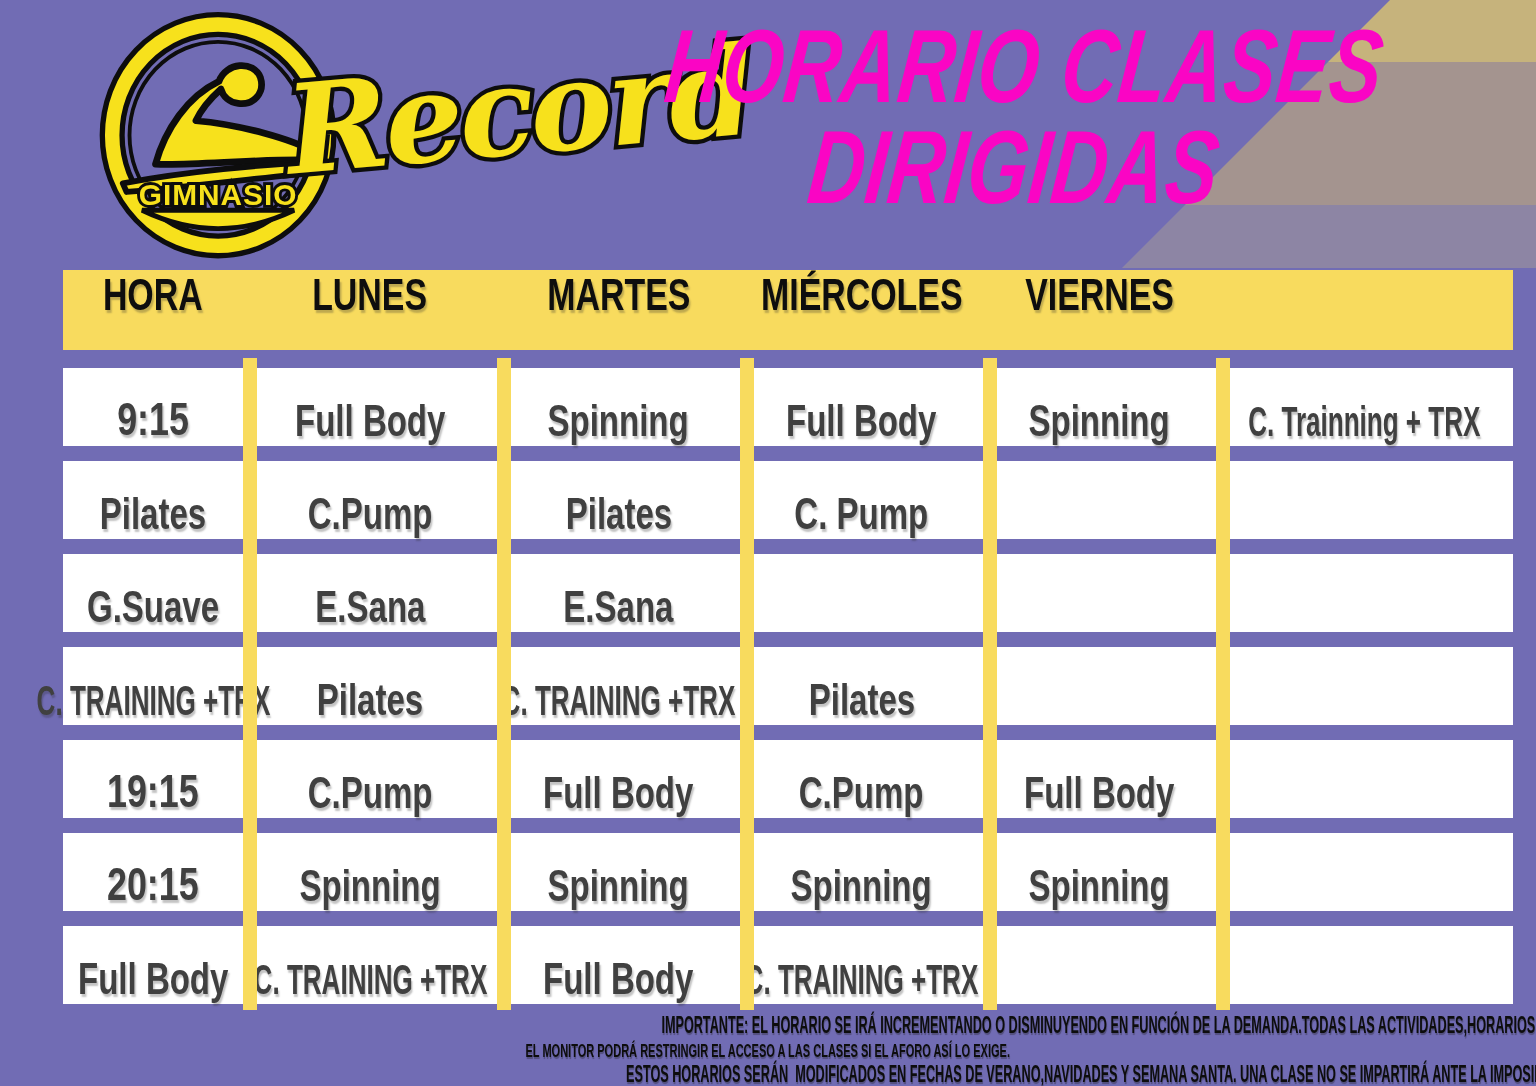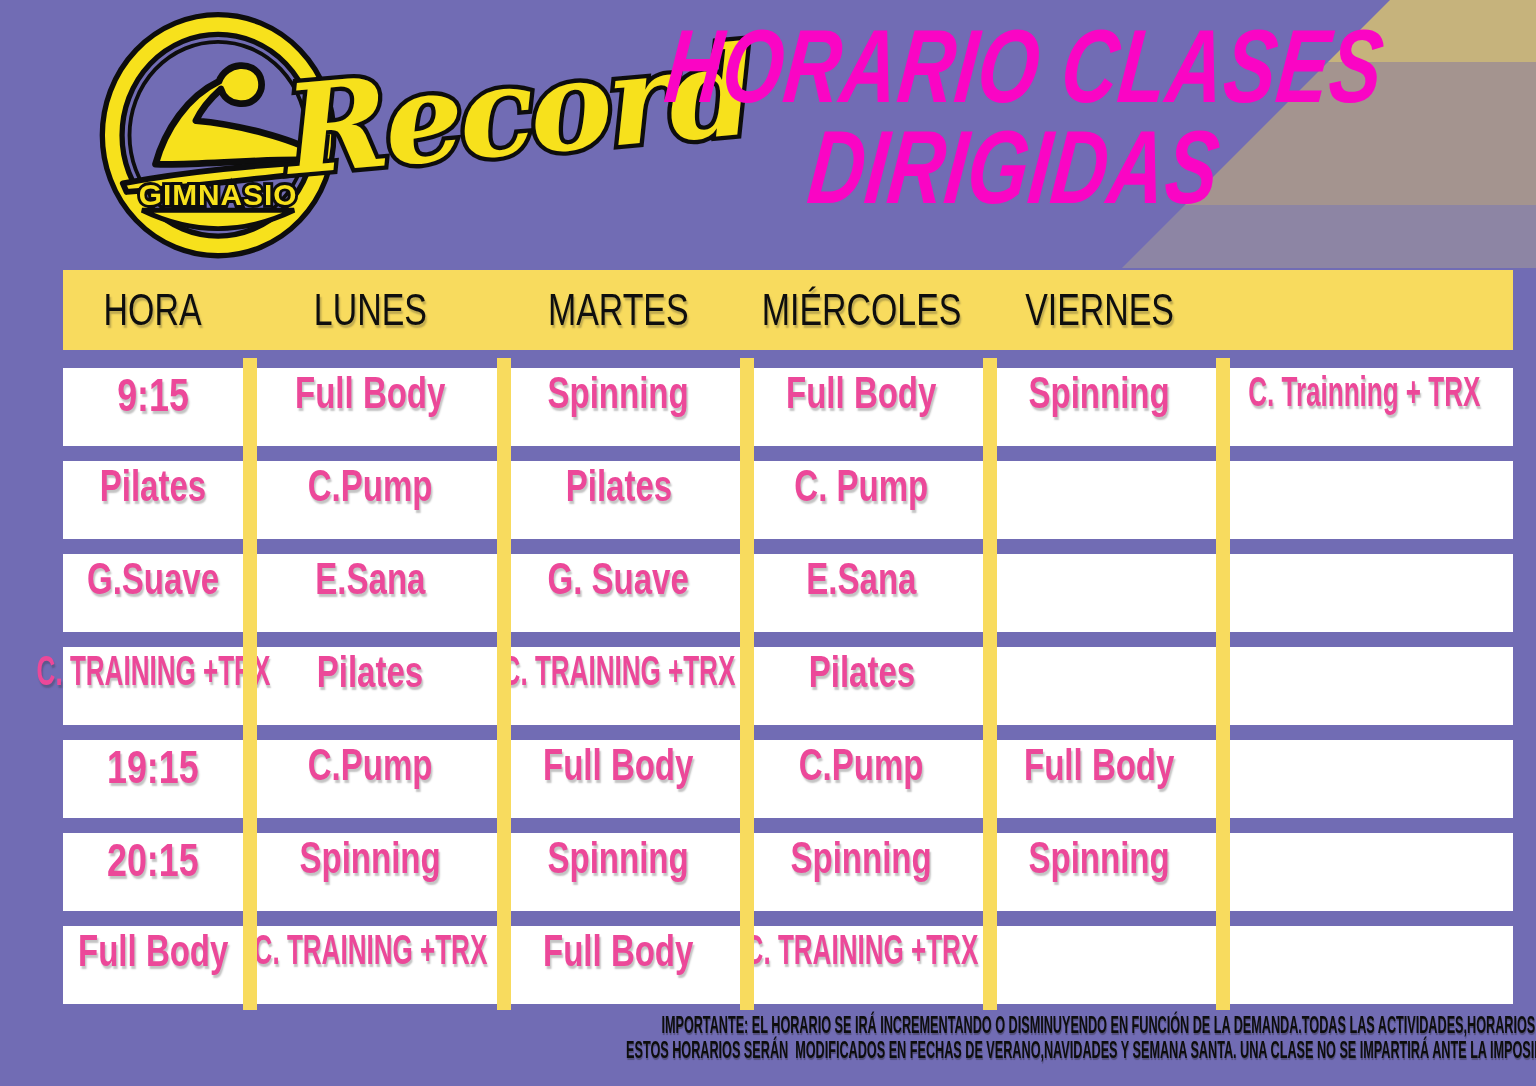--- a/index.html
+++ b/index.html
@@ -25,25 +25,25 @@
     color:#FA05C4;font-weight:bold;font-style:italic;
     font-size:104px;line-height:101px;letter-spacing:1px;
     transform:scaleX(.75) skewX(-8deg);transform-origin:50% 0;
     white-space:nowrap;
   }
 
   
   .table{position:absolute;left:63px;top:270px;width:1450px}
   .grid6{display:grid;grid-template-columns:180px 254px 243px 243px 233px 297px}
   .thead{background:#F8DB5E;height:80px}
-  .hcell{display:flex;align-items:center;justify-content:center;color:#0E0E0E;font-weight:normal;font-size:44px}
+  .hcell{display:flex;justify-content:center;color:#0E0E0E;font-weight:bold;font-size:44px}
   .hcell span{display:inline-block;transform:scaleX(.77);white-space:nowrap;text-shadow:2px 3px 2px rgba(40,40,40,.28)}
   .rows{margin-top:18px}
   .row{background:#FFFFFF;height:78px;margin-bottom:15px}
-  .cell{display:flex;align-items:flex-start;justify-content:center;color:#ec4899;font-weight:bold;font-size:44px}
+  .cell{display:flex;align-items:flex-end;justify-content:center;color:#404040;font-weight:bold;font-size:44px}
   .cell span{display:inline-block;transform:scaleX(.75);white-space:nowrap;text-shadow:2px 3px 2px rgba(40,40,40,.28)}
   .cell.time span{font-size:46px;transform:scaleX(.78)}
   .cell.long span{font-size:42px;transform:scaleX(.62)}
 
   
   .vsep{position:absolute;top:358px;height:652px;width:14px;background:#F8DB5E}
   .vsep1{left:243px}.vsep2{left:497px}.vsep3{left:740px}.vsep4{left:983px}.vsep5{left:1216px}
 
   
   .footer{position:absolute;left:0;right:0;top:1014px;text-align:center;color:#0D0D0D;font-weight:bold}
@@ -141,23 +141,20 @@
         </div>
       </div>
       <div class="row grid6">
         <div class="cell">
           <span>G.Suave</span>
         </div>
         <div class="cell">
           <span>E.Sana</span>
         </div>
         <div class="cell">
-          <span>G. Suave</span>
-        </div>
-        <div class="cell">
           <span>E.Sana</span>
         </div>
         <div class="cell">
           <span></span>
         </div>
       </div>
       <div class="row grid6">
         <div class="cell long">
           <span>C. TRAINING +TRX</span>
         </div>
@@ -235,14 +232,15 @@
 </div>
 
 <div class="vsep vsep1"></div>
 <div class="vsep vsep2"></div>
 <div class="vsep vsep3"></div>
 <div class="vsep vsep4"></div>
 <div class="vsep vsep5"></div>
 
 <div class="footer">
     <div class="fline"><span>IMPORTANTE: EL HORARIO SE IRÁ INCREMENTANDO O DISMINUYENDO EN FUNCIÓN DE LA DEMANDA.TODAS LAS ACTIVIDADES,HORARIOS,MONITORES Y UBICACIÓN DE LAS CLASES ESTÁN SUJETAS A CAMBIOS SI LA DIRECCIÓN DE RECORD ASÍ LO ESTIMA.</span></div>
+    <div class="fline mid"><span>EL MONITOR PODRÁ RESTRINGIR EL ACCESO A LAS CLASES SI EL AFORO ASÍ LO EXIGE.</span></div>
     <div class="fline"><span>ESTOS HORARIOS SERÁN  MODIFICADOS EN FECHAS DE VERANO,NAVIDADES Y SEMANA SANTA. UNA CLASE NO SE IMPARTIRÁ ANTE LA IMPOSIBILIDAD DE SUSTITUIR AL MONITOR. DURACIÓN DE LAS CLASES 45' EXCEPTUANDO INDICACIONES</span></div>
   </div>
 
 </body></html>

